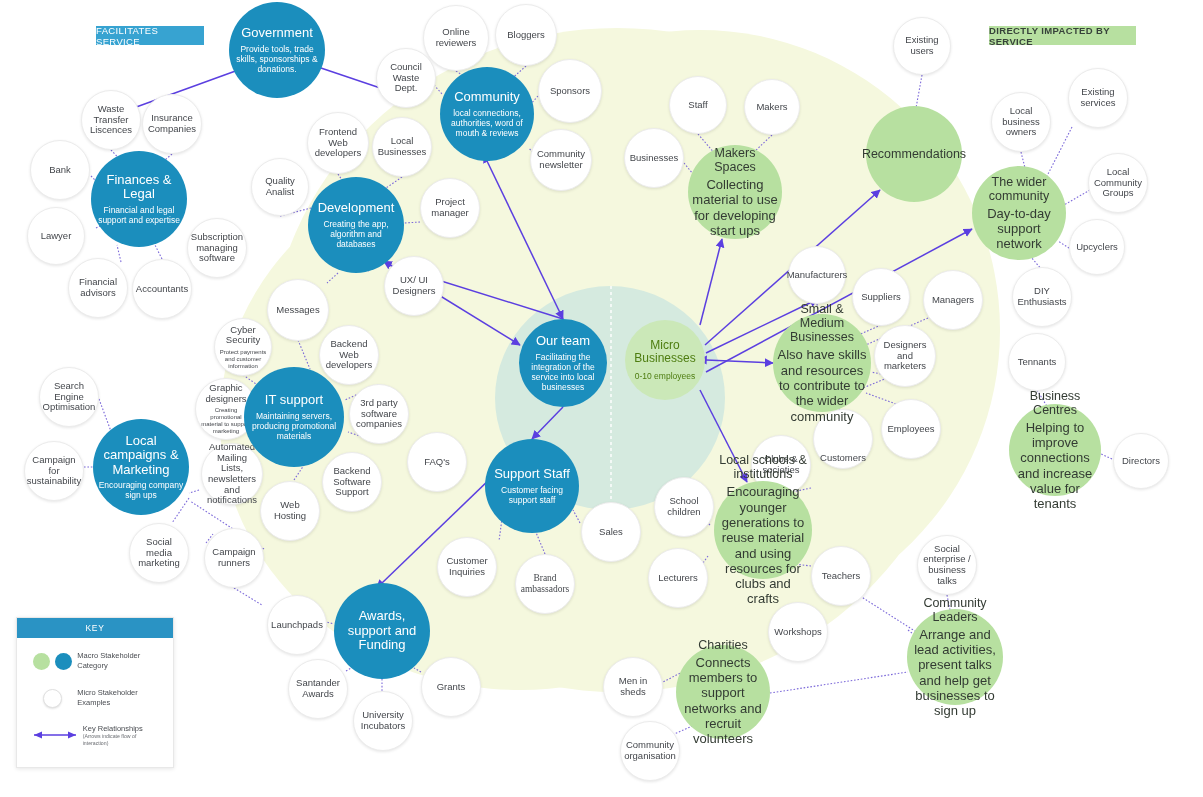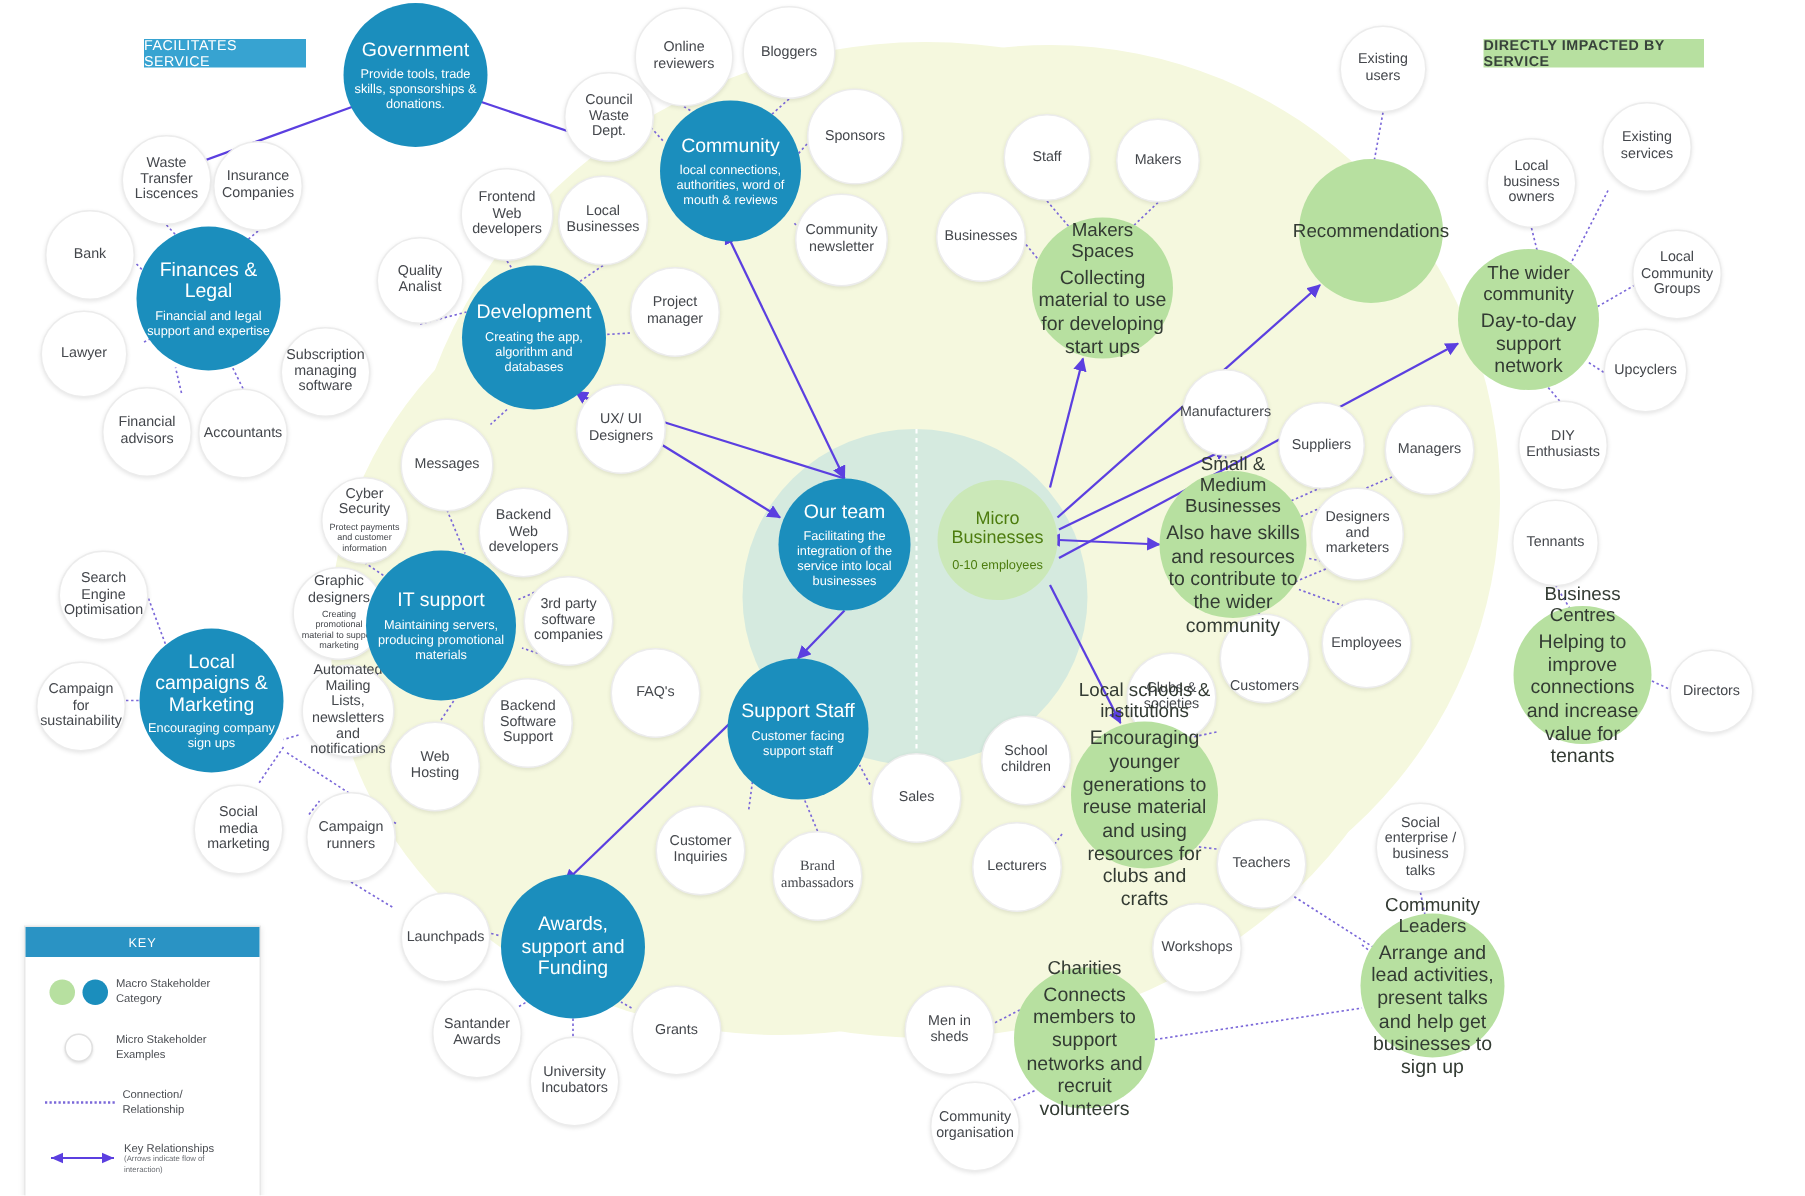--- a/index.html
+++ b/index.html
@@ -442,28 +442,20 @@
         <div class="ktext">Macro Stakeholder Category</div>
       </div>
 
       <div class="krow">
         <div class="kglyph">
           <span class="kdot w"></span>
         </div>
         <div class="ktext">Micro Stakeholder Examples</div>
       </div>
 
-      <div class="krow">
-        <div class="kglyph">
-          <svg width="50" height="8" viewBox="0 0 50 8">
-            <line x1="1" y1="4" x2="49" y2="4" stroke="#7b68d9" stroke-width="1.6" stroke-dasharray="1.5 1.5"></line>
-          </svg>
-        </div>
-        <div class="ktext">Connection/ Relationship</div>
-      </div>
 
       <div class="krow">
         <div class="kglyph">
           <svg width="50" height="10" viewBox="0 0 50 10">
             <line x1="4" y1="5" x2="46" y2="5" stroke="#5b3fe0" stroke-width="1.4"></line>
             <path d="M4,5 L12,1.5 L12,8.5 z" fill="#5b3fe0"></path>
             <path d="M46,5 L38,1.5 L38,8.5 z" fill="#5b3fe0"></path>
           </svg>
         </div>
         <div class="ktext">

